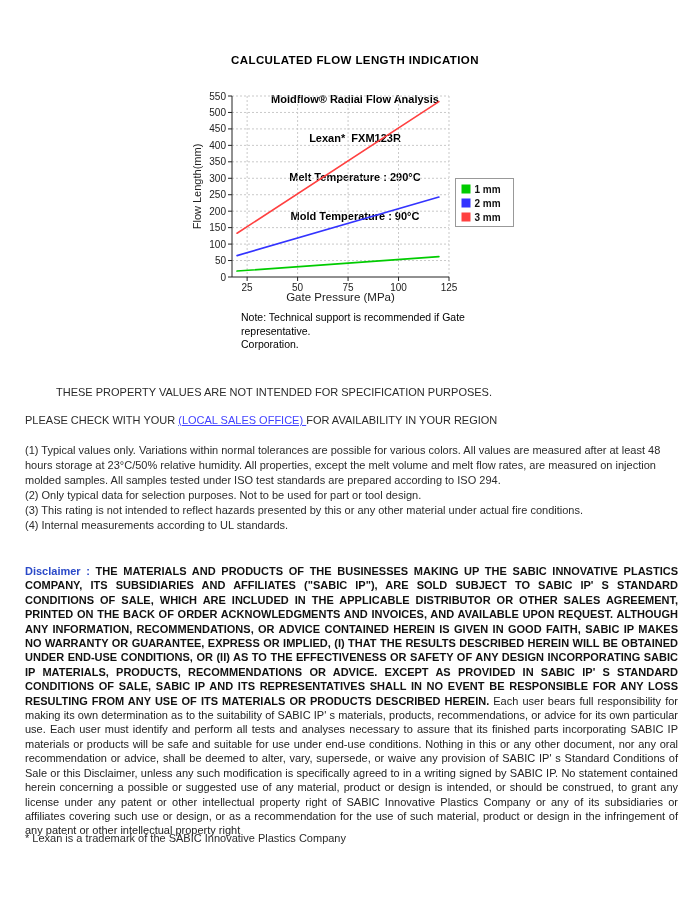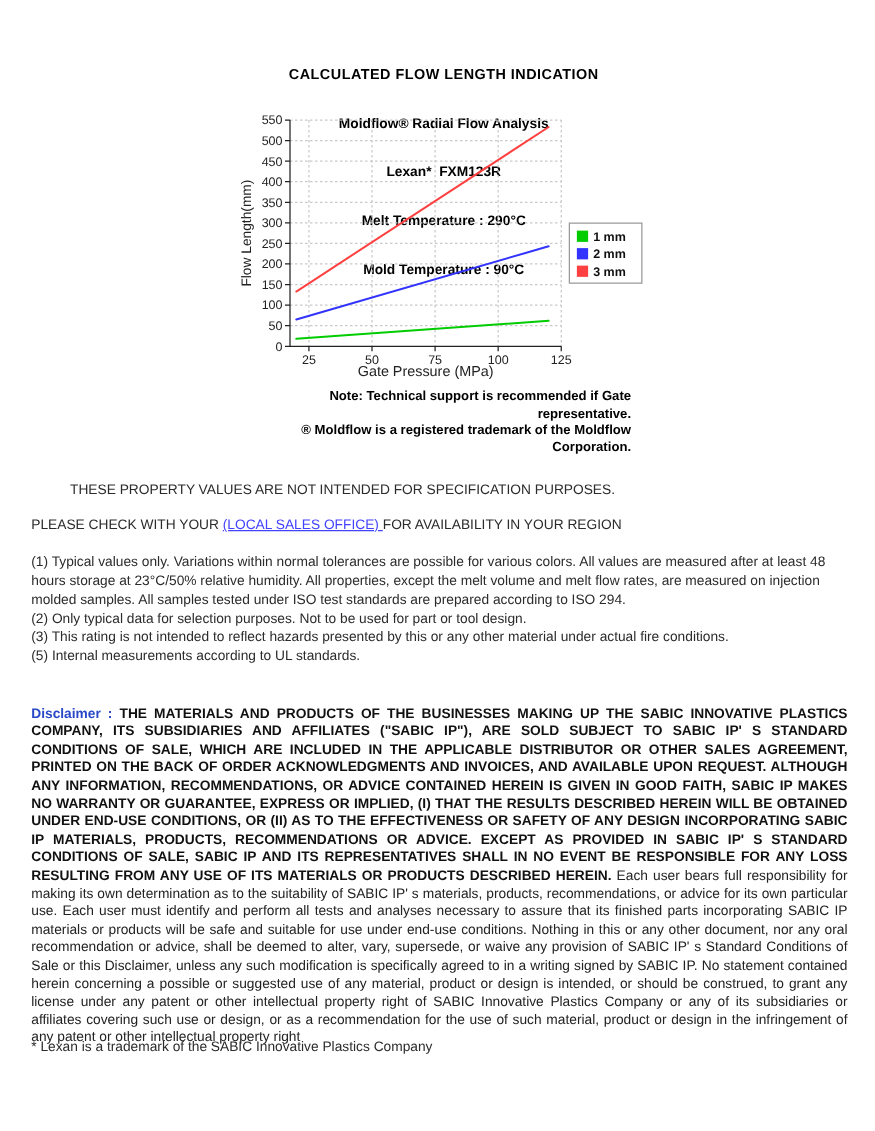--- a/index.html
+++ b/index.html
@@ -8,21 +8,21 @@
     font-family:"Liberation Sans","DejaVu Sans",sans-serif;color:#2b2b2b;
   }
   .chart-titles{
     position:absolute;top:28px;left:5px;width:700px;text-align:center;
     font-weight:bold;color:#000;font-size:11px;line-height:13px;white-space:pre;
   }
   .chart-titles .main{font-size:11.5px;letter-spacing:.4px;}
   svg.chart{position:absolute;left:190px;top:86px;}
   .chart-note{
     position:absolute;left:241px;top:311px;
-    font-weight:bold;font-size:10.5px;line-height:13.5px;color:#000;white-space:nowrap;text-align:right;
+    font-weight:normal;font-size:10.5px;line-height:13.5px;color:#000;white-space:nowrap;
   }
   .para{position:absolute;left:25px;width:655px;font-size:11px;}
   .spec{top:386px;margin-left:31px;}
   .region{top:414px;}
   .region a{text-decoration:underline;cursor:pointer;}
   .notes{position:absolute;left:25px;top:443px;width:655px;font-size:11px;line-height:15px;}
   .disclaimer{
     position:absolute;left:25px;top:552px;width:653px;
     font-size:11px;line-height:14.4px;text-align:justify;color:#222;margin-top:12px;
   }
@@ -104,34 +104,33 @@
     <text x="284.5" y="120.5" font-size="10" font-weight="bold" fill="#111">2 mm</text>
     <rect x="271.5" y="126.5" width="9" height="9" fill="#ff4040"></rect>
     <text x="284.5" y="134.5" font-size="10" font-weight="bold" fill="#111">3 mm</text>
     <text x="150.5" y="215" text-anchor="middle" font-size="11.5" fill="#222222">Gate Pressure (MPa)</text>
     <text x="11" y="100.5" text-anchor="middle" font-size="11" fill="#222222" transform="rotate(-90 11 100.5)">Flow Length(mm)</text>
   </svg>
 
 <div class="chart-note">
   <div>Note:  Technical support is recommended if Gate</div>
   <div>representative.</div>
-  <div>® Moldflow is a registered trademark of the Moldflow</div>
   <div>Corporation.</div>
 </div>
 
 <div class="para spec">THESE PROPERTY VALUES ARE NOT INTENDED FOR SPECIFICATION PURPOSES.</div>
 
 <div class="para region">
   <span>PLEASE CHECK WITH YOUR </span><a id="sales-link" style="color: rgb(67, 67, 255);">(LOCAL SALES OFFICE) </a><span>FOR AVAILABILITY IN YOUR REGION</span>
 </div>
 
 <div class="notes">
   <div>(1) Typical values only. Variations within normal tolerances are possible for various colors. All values are measured after at least 48 hours storage at 23°C/50% relative humidity. All properties, except the melt volume and melt flow rates, are measured on injection molded samples. All samples tested under ISO test standards are prepared according to ISO 294.</div>
   <div>(2) Only typical data for selection purposes. Not to be used for part or tool design.</div>
   <div>(3) This rating is not intended to reflect hazards presented by this or any other material under actual fire conditions.</div>
-  <div>(5) Internal measurements according to UL standards.</div>
+  <div>(4) Internal measurements according to UL standards.</div>
 </div>
 
 <div class="disclaimer">
   <span class="disc-label" id="disc-label" style="color: rgb(42, 73, 200);">Disclaimer :</span><span class="disc-bold"> THE MATERIALS AND PRODUCTS OF THE BUSINESSES MAKING UP THE SABIC INNOVATIVE PLASTICS COMPANY, ITS SUBSIDIARIES AND AFFILIATES ("SABIC IP"), ARE SOLD SUBJECT TO SABIC IP' S STANDARD CONDITIONS OF SALE, WHICH ARE INCLUDED IN THE APPLICABLE DISTRIBUTOR OR OTHER SALES AGREEMENT, PRINTED ON THE BACK OF ORDER ACKNOWLEDGMENTS AND INVOICES, AND AVAILABLE UPON REQUEST. ALTHOUGH ANY INFORMATION, RECOMMENDATIONS, OR ADVICE CONTAINED HEREIN IS GIVEN IN GOOD FAITH, SABIC IP MAKES NO WARRANTY OR GUARANTEE, EXPRESS OR IMPLIED, (I) THAT THE RESULTS DESCRIBED HEREIN WILL BE OBTAINED UNDER END-USE CONDITIONS, OR (II) AS TO THE EFFECTIVENESS OR SAFETY OF ANY DESIGN INCORPORATING SABIC IP MATERIALS, PRODUCTS, RECOMMENDATIONS OR ADVICE. EXCEPT AS PROVIDED IN SABIC IP' S STANDARD CONDITIONS OF SALE, SABIC IP AND ITS REPRESENTATIVES SHALL IN NO EVENT BE RESPONSIBLE FOR ANY LOSS RESULTING FROM ANY USE OF ITS MATERIALS OR PRODUCTS DESCRIBED HEREIN.</span><span> Each user bears full responsibility for making its own determination as to the suitability of SABIC IP' s materials, products, recommendations, or advice for its own particular use. Each user must identify and perform all tests and analyses necessary to assure that its finished parts incorporating SABIC IP materials or products will be safe and suitable for use under end-use conditions. Nothing in this or any other document, nor any oral recommendation or advice, shall be deemed to alter, vary, supersede, or waive any provision of SABIC IP' s Standard Conditions of Sale or this Disclaimer, unless any such modification is specifically agreed to in a writing signed by SABIC IP. No statement contained herein concerning a possible or suggested use of any material, product or design is intended, or should be construed, to grant any license under any patent or other intellectual property right of SABIC Innovative Plastics Company or any of its subsidiaries or affiliates covering such use or design, or as a recommendation for the use of such material, product or design in the infringement of any patent or other intellectual property right</span>
 </div>
 
 <div class="trademark">* Lexan is a trademark of the SABIC Innovative Plastics Company</div>
 
 </body></html>

